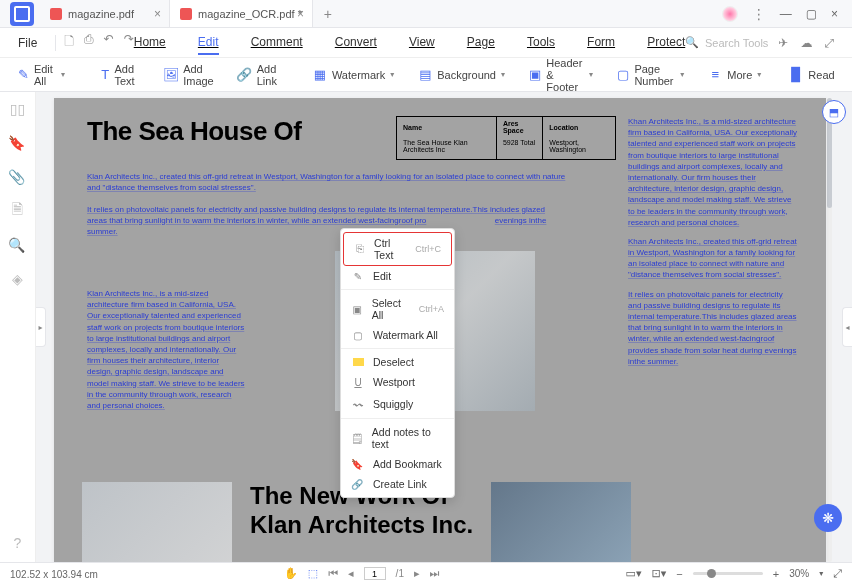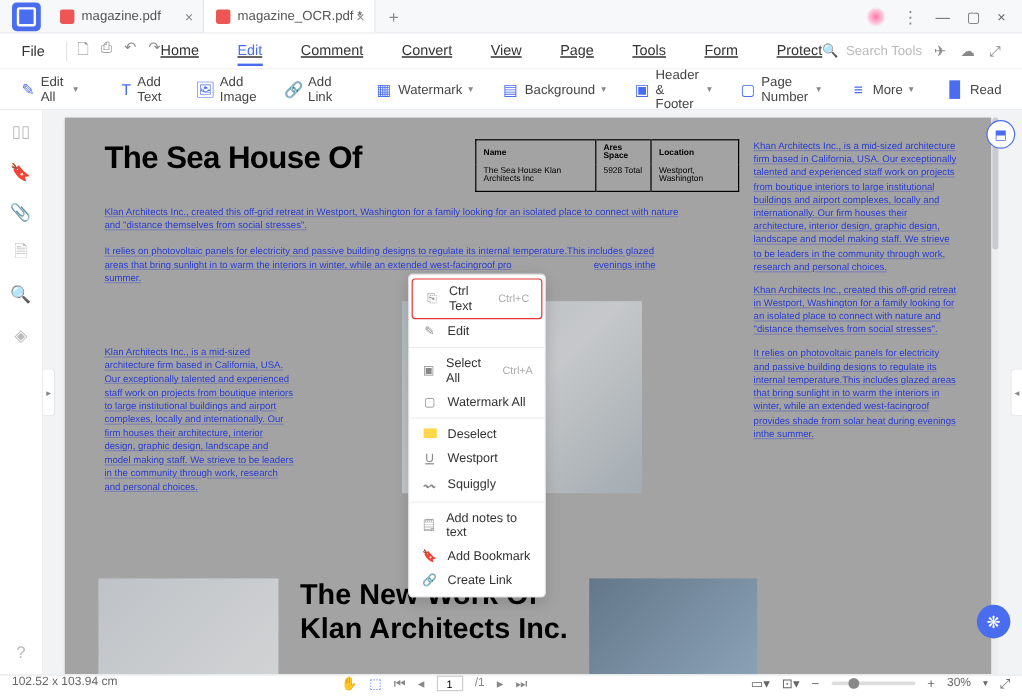--- a/index.html
+++ b/index.html
@@ -84,21 +84,21 @@
     
     
     .ctxmenu { position:absolute; top:228px; left:340px; width:115px; background:#fff; border:1px solid #ddd; border-radius:4px; box-shadow: 0 4px 12px rgba(0,0,0,0.15); z-index:20; padding: 3px 0; }
     .ctx-item { display:flex; align-items:center; padding: 4px 10px; font-size:10.5px; color:#333; gap:8px; cursor:pointer; }
     .ctx-item.hl { border: 1.5px solid #e53535; border-radius:3px; margin: 0 2px; }
     .ctx-icn { width:14px; text-align:center; color:#888; font-size:10px; }
     .ctx-sc { margin-left:auto; font-size:9px; color:#aaa; }
     .ctx-sep { height:1px; background:#eee; margin: 3px 0; }
     
     
-    .statusbar { position:absolute; bottom:0; left:0; right:0; height:18px; background:#fff; border-top:1px solid #e5e6ea; display:flex; align-items:flex-start; font-size:10px; color:#666; padding: 0 10px; }
+    .statusbar { position:absolute; bottom:0; left:0; right:0; height:18px; background:#fff; border-top:1px solid #e5e6ea; display:flex; align-items:flex-end; font-size:10px; color:#666; padding: 0 10px; }
     .status-left { }
     .status-center { flex:1; display:flex; justify-content:center; align-items:center; gap:10px; color:#888; }
     .page-input { width:22px; height:13px; border:1px solid #ccc; text-align:center; font-size:9px; }
     .status-right { display:flex; align-items:center; gap:10px; }
     .zoom-slider { width:70px; height:3px; background:#ddd; border-radius:2px; position:relative; }
     .zoom-thumb { position:absolute; left:20%; top:-3px; width:9px; height:9px; background:#888; border-radius:50%; }
     
     .st-icn { font-size:11px; cursor:pointer; }
     
     .right-column-text { position:absolute; right:28px; top:18px; width:170px; font-size:8px; color:#2a3cd3; line-height:1.4; }

